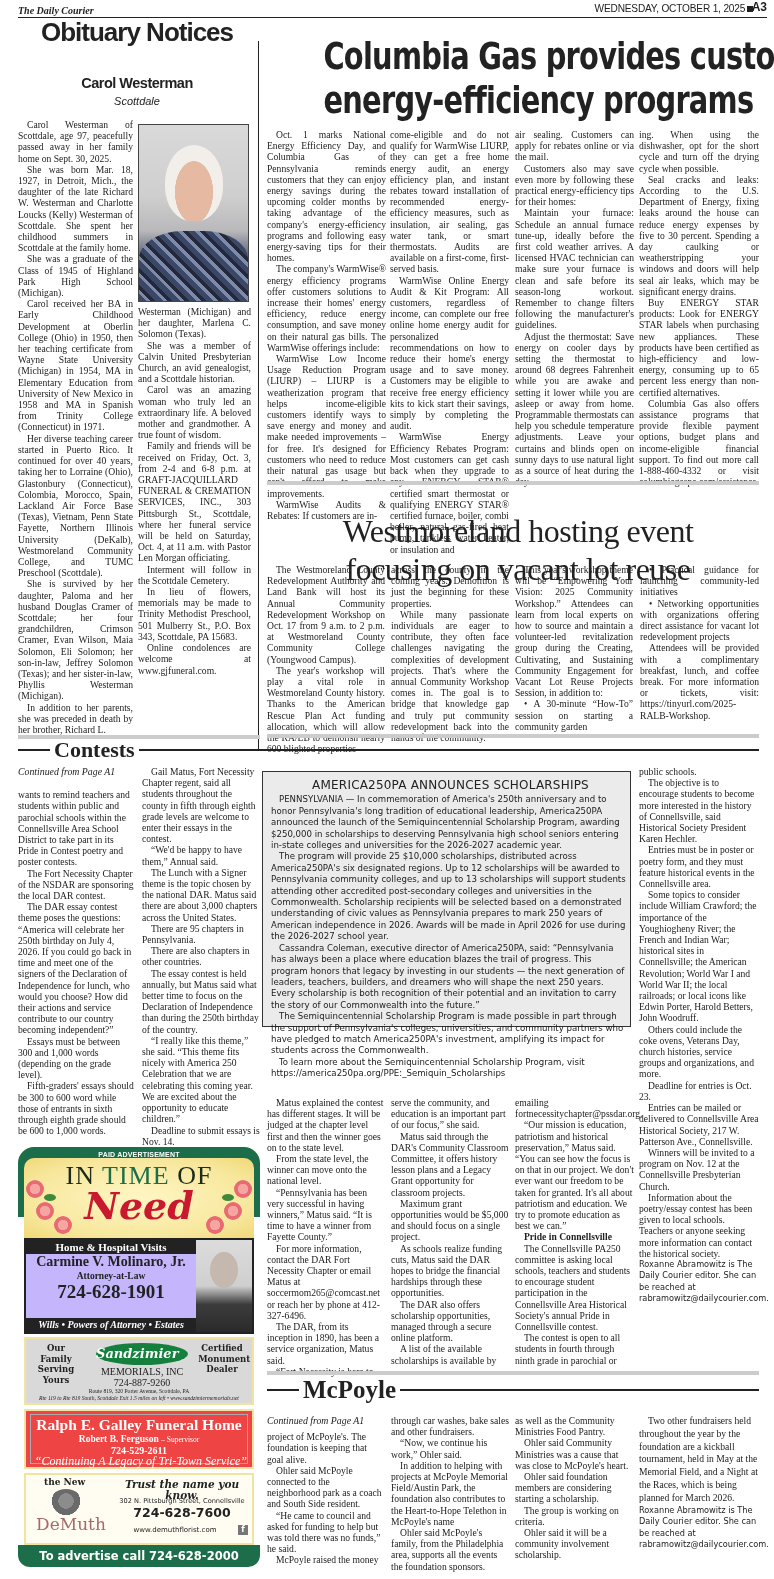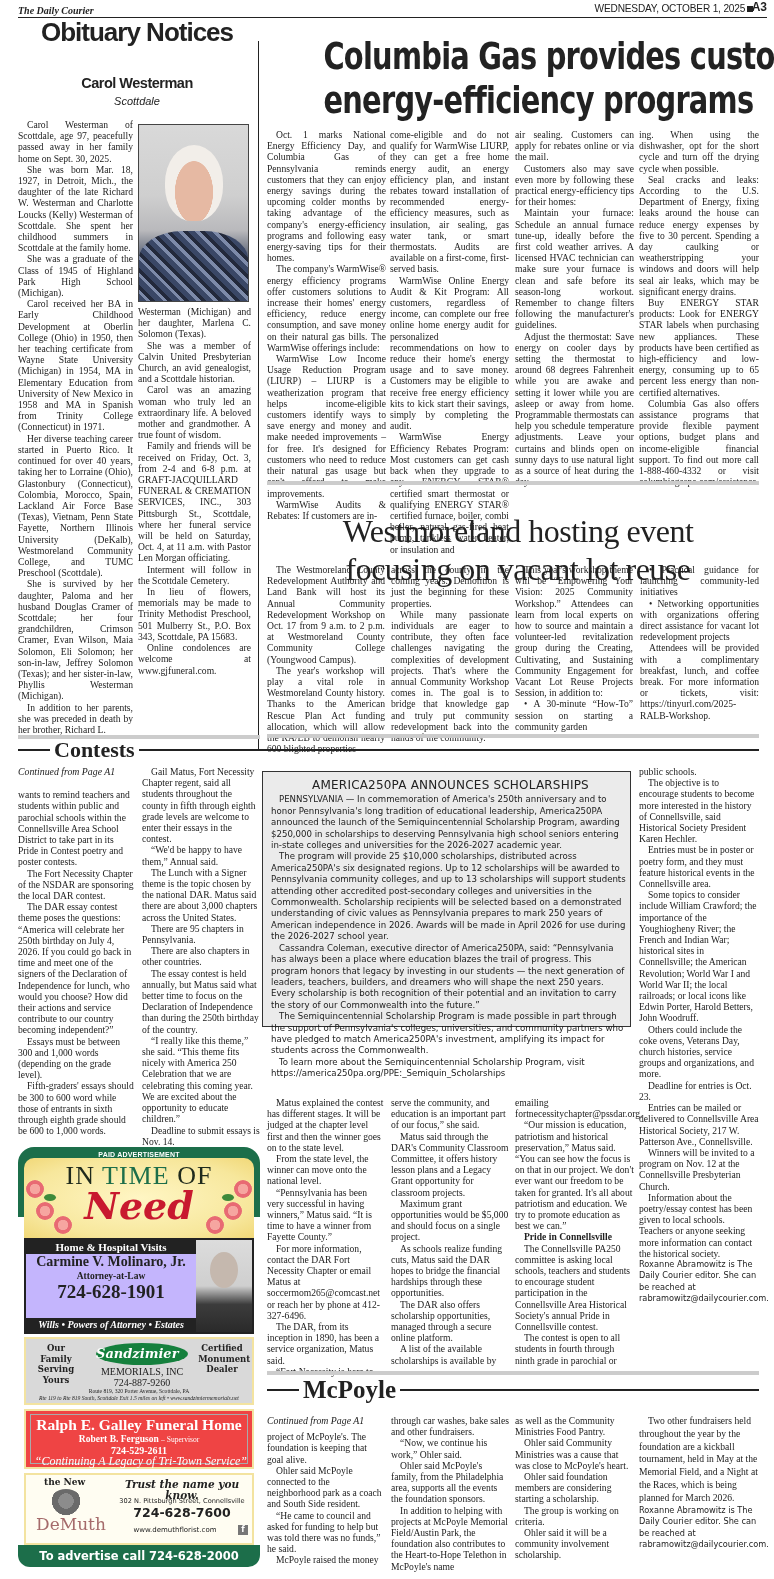--- a/index.html
+++ b/index.html
@@ -248,22 +248,22 @@
 <div class="abs col rag" style="left:267px;top:1415px;width:118px;">
   <div class="contcap" style="margin-bottom:5px;">Continued from Page A1</div>
   <p style="text-indent:0">project of McPoyle's. The foundation is keeping that goal alive.</p>
   <p>Ohler said McPoyle connected to the neighborhood park as a coach and South Side resident.</p>
   <p>“He came to council and asked for funding to help but was told there was no funds,” he said.</p>
   <p>McPoyle raised the money</p>
 </div>
 <div class="abs col rag" style="left:391px;top:1415px;width:120px;">
   <p style="text-indent:0">through car washes, bake sales and other fundraisers.</p>
   <p>“Now, we continue his work,” Ohler said.</p>
+  <p>In addition to helping with projects at McPoyle Memorial Field/Austin Park, the foundation also contributes to the Heart-to-Hope Telethon in McPoyle's name</p>
   <p>Ohler said McPoyle's family, from the Philadelphia area, supports all the events the foundation sponsors.</p>
-  <p>In addition to helping with projects at McPoyle Memorial Field/Austin Park, the foundation also contributes to the Heart-to-Hope Telethon in McPoyle's name</p>
 </div>
 <div class="abs col rag" style="left:515px;top:1415px;width:118px;">
   <p style="text-indent:0">as well as the Community Ministries Food Pantry.</p>
   <p>Ohler said Community Ministries was a cause that was close to McPoyle's heart.</p>
   <p>Ohler said foundation members are considering starting a scholarship.</p>
   <p>The group is working on criteria.</p>
   <p>Ohler said it will be a community involvement scholarship.</p>
 </div>
 <div class="abs col rag" style="left:639px;top:1415px;width:121px;line-height:12.8px;">
   <p>Two other fundraisers held throughout the year by the foundation are a kickball tournament, held in May at the Memorial Field, and a Night at the Races, which is being planned for March 2026.</p>

